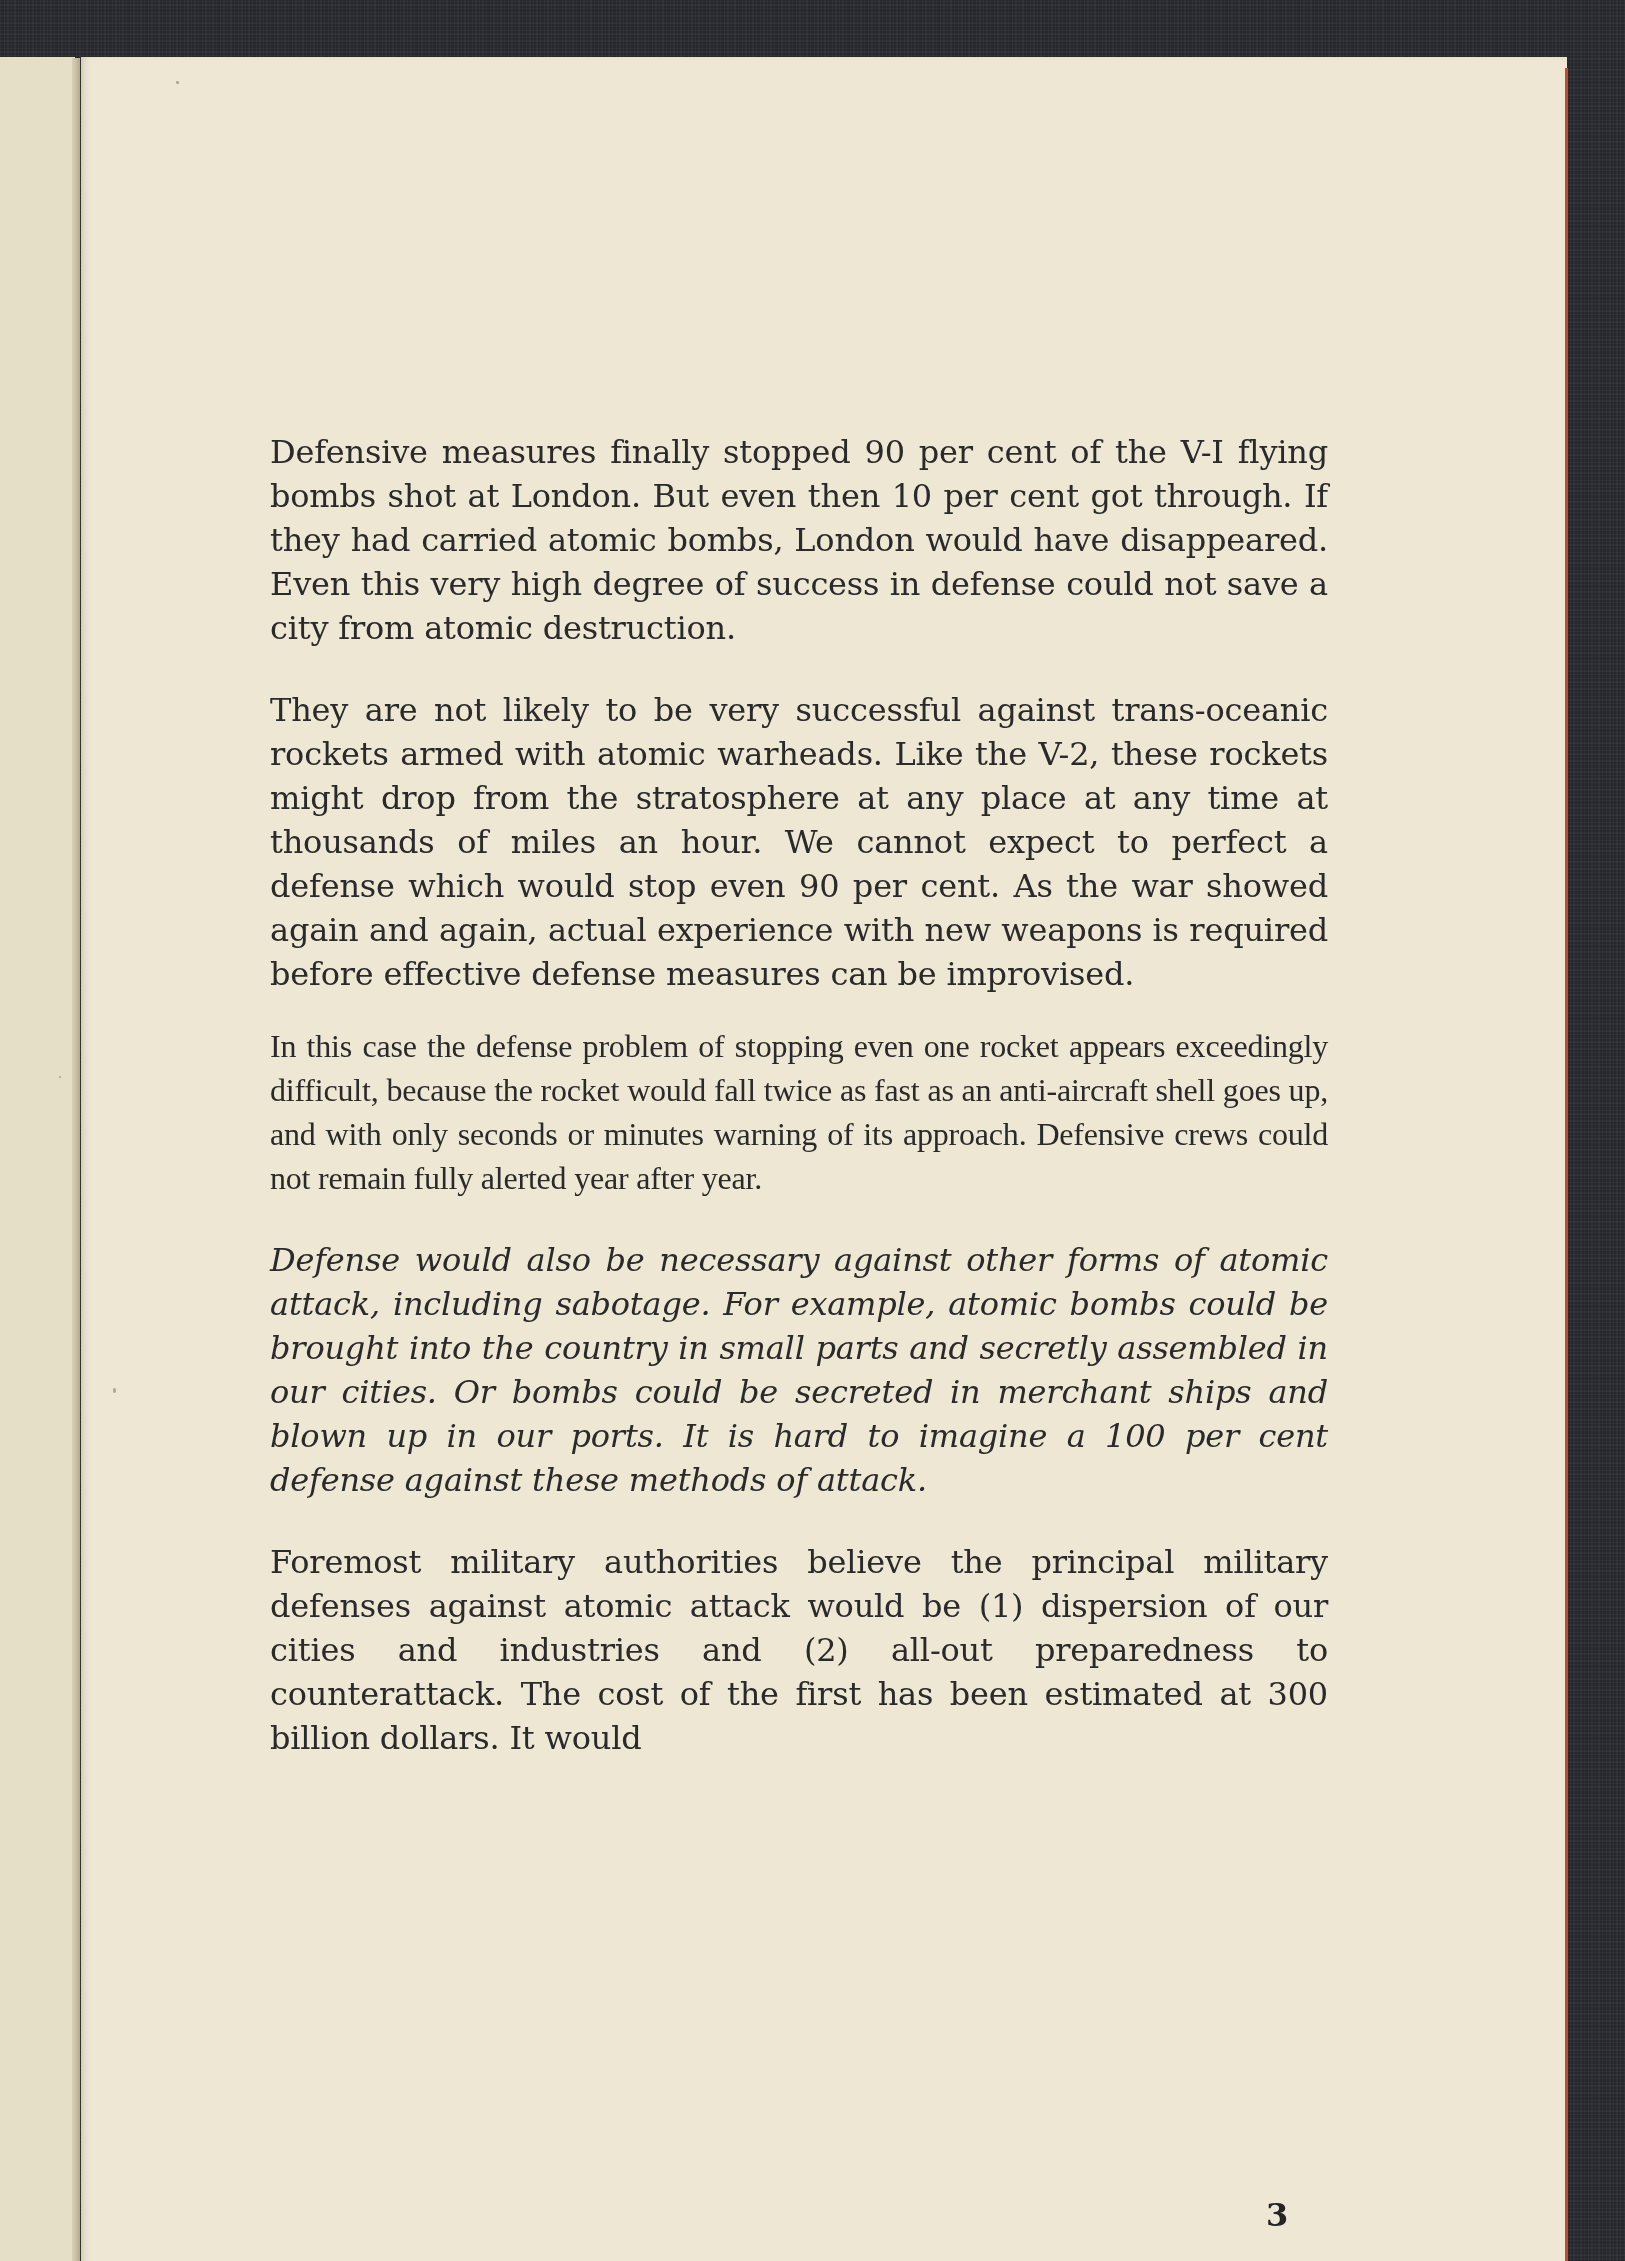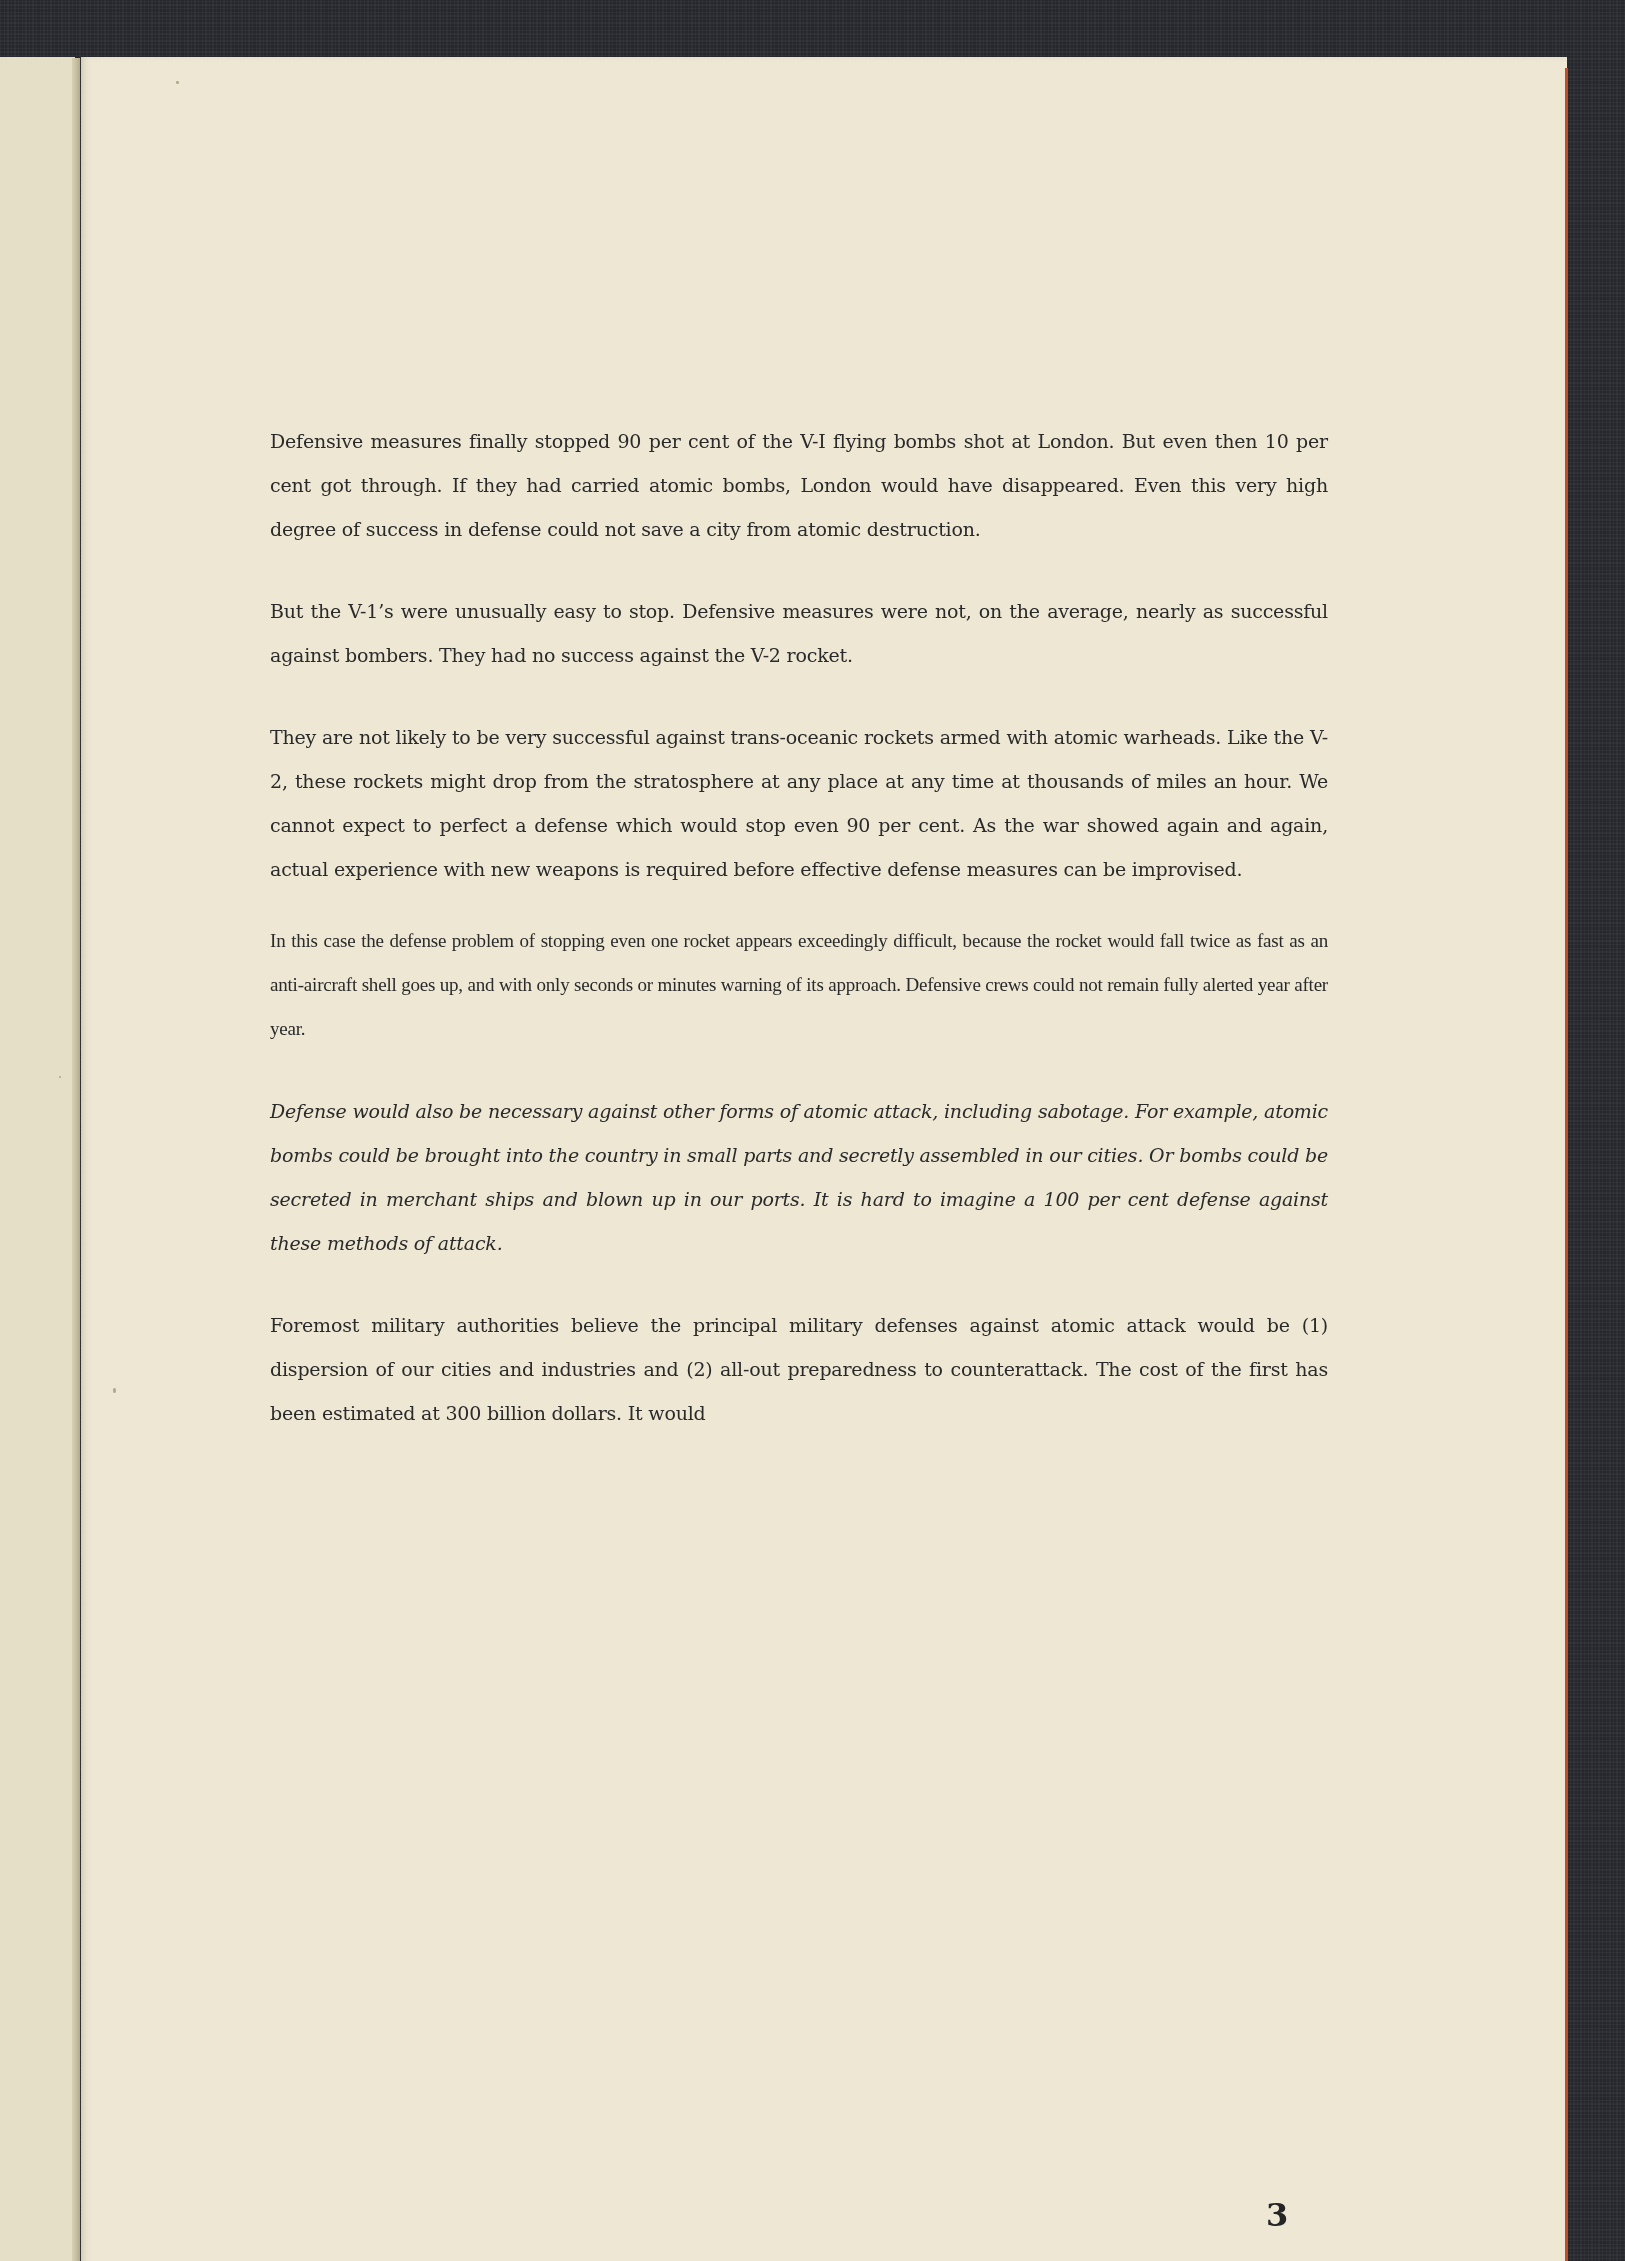--- a/index.html
+++ b/index.html
@@ -45,24 +45,24 @@
     position: absolute;
     left: 1565px;
     top: 68px;
     width: 3.2px;
     height: 2316px;
     background: #c44a2c;
   }
   .text-block {
     position: absolute;
     left: 270px;
-    top: 419px;
+    top: 430px;
     width: 1058px;
     font-family: "DejaVu Serif", serif;
-    font-size: 19px;
+    font-size: 32px;
     line-height: 44px;
     color: #2a2a2a;
     text-align: justify;
     letter-spacing: -0.2px;
   }
   .text-block p {
     margin: 0;
   }
   .p1 { margin-bottom: 38px !important; }
   .p2 { margin-bottom: 38px !important; }
@@ -92,21 +92,20 @@
 <div class="gutter"></div>
 <div class="right-page"></div>
 <div class="page-edge"></div>
 
 <div class="speck" style="left:176px;top:81px;width:2.7px;height:2.7px;"></div>
 <div class="speck" style="left:59px;top:1076px;width:2.3px;height:2.3px;"></div>
 <div class="speck" style="left:113px;top:1388px;width:2.7px;height:4.5px;"></div>
 
 <div class="text-block">
   <p class="p1">Defensive measures finally stopped 90 per cent of the V-I flying bombs shot at London. But even then 10 per cent got through. If they had carried atomic bombs, London would have disappeared. Even this very high degree of success in defense could not save a city from atomic destruction.</p>
-  <p class="p2">But the V-1’s were unusually easy to stop. Defensive measures were not, on the average, nearly as successful against bombers. They had no success against the V-2 rocket.</p>
   <p class="p3">They are not likely to be very successful against trans-oceanic rockets armed with atomic warheads. Like the V-2, these rockets might drop from the stratosphere at any place at any time at thousands of miles an hour. We cannot expect to perfect a defense which would stop even 90 per cent. As the war showed again and again, actual experience with new weapons is required before effective defense measures can be improvised.</p>
   <p class="p4">In this case the defense problem of stopping even one rocket appears exceedingly difficult, because the rocket would fall twice as fast as an anti-aircraft shell goes up, and with only seconds or minutes warning of its approach. Defensive crews could not remain fully alerted year after year.</p>
   <p class="p5">Defense would also be necessary against other forms of atomic attack, including sabotage. For example, atomic bombs could be brought into the country in small parts and secretly assembled in our cities. Or bombs could be secreted in merchant ships and blown up in our ports. It is hard to imagine a 100 per cent defense against these methods of attack.</p>
   <p class="p6">Foremost military authorities believe the principal military defenses against atomic attack would be (1) dispersion of our cities and industries and (2) all-out preparedness to counterattack. The cost of the first has been estimated at 300 billion dollars. It would</p>
 </div>
 
 <div class="page-number">3</div>
 
 
 </body></html>

